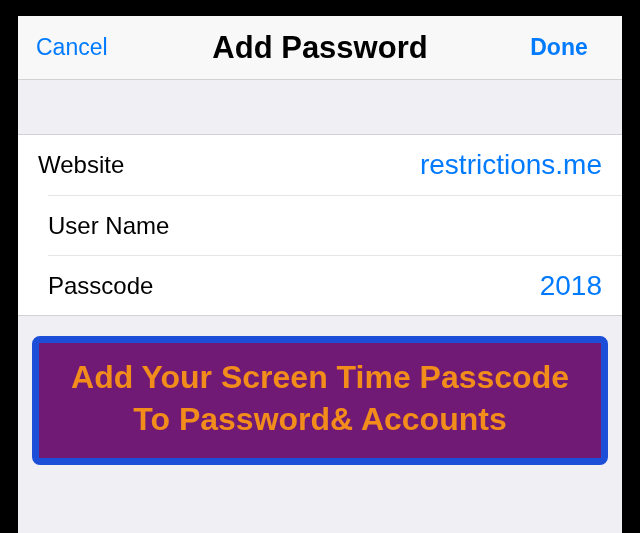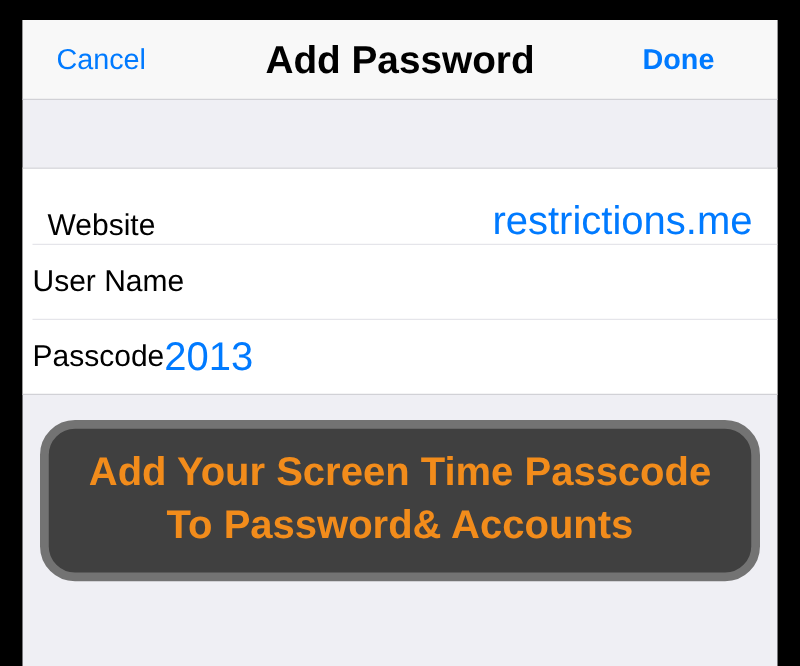--- a/index.html
+++ b/index.html
@@ -27,24 +27,23 @@
       display: flex;
       align-items: center;
       justify-content: space-between;
       padding: 0 18px;
       border-bottom: 1px solid #d1d1d6;
     }
     .nav-left, .nav-right {
       color: #007aff;
       font-size: 23px;
       min-width: 90px;
-      text-align: center;
     }
     .nav-right {
-      text-align: left;
+      text-align: center;
       font-weight: 600;
     }
     .nav-title {
       color: #000;
       font-size: 31px;
       font-weight: 700;
       text-align: center;
       flex: 1;
     }
     .spacer {
@@ -55,41 +54,41 @@
       border-top: 1px solid #d1d1d6;
       border-bottom: 1px solid #d1d1d6;
     }
     .field-label {
       color: #000;
       font-size: 24px;
       font-weight: 400;
     }
     .field-value {
       color: #007aff;
-      font-size: 32px;
+      font-size: 28px;
       font-weight: 400;
       text-align: right;
     }
     .callout {
       margin: 20px 14px 0 14px;
-      background: #404040;
-      border: 7px solid #737373;
-      border-radius: 28px;
+      background: #701a75;
+      border: 7px solid #1d4ed8;
+      border-radius: 8px;
       padding: 14px 24px 18px 24px;
       text-align: center;
     }
     .callout-text {
       color: #f28c1b;
       font-size: 32px;
       font-weight: 700;
       line-height: 1.3;
     }
     
-    .row1 { display:flex; align-items:flex-end; justify-content:space-between; height:60px; padding:0 20px; }
-    .row-sep { display:flex; align-items:center; height:60px; padding:0 20px 0 0; margin-left:8px; border-top:1px solid #e5e5ea; }
+    .row1 { display:flex; align-items:center; justify-content:space-between; height:60px; padding:0 20px; }
+    .row-sep { display:flex; align-items:center; justify-content:space-between; height:60px; padding:0 20px 0 0; margin-left:30px; border-top:1px solid #e5e5ea; }
   </style>
 </head>
 <body>
 
 <div class="screen">
 
   <div class="nav-bar">
     <div class="nav-left">Cancel</div>
     <div class="nav-title">Add Password</div>
     <div class="nav-right">Done</div>
@@ -103,21 +102,21 @@
       <span class="field-label">Website</span>
       <span class="field-value">restrictions.me</span>
     </div>
 
     <div class="row-sep">
       <span class="field-label">User Name</span>
     </div>
 
     <div class="row-sep">
       <span class="field-label">Passcode</span>
-      <span class="field-value">2013</span>
+      <span class="field-value">2018</span>
     </div>
 
   </div>
 
   <div class="callout">
     <div class="callout-text">Add Your Screen Time Passcode To Password&amp; Accounts</div>
   </div>
 
 </div>
 

